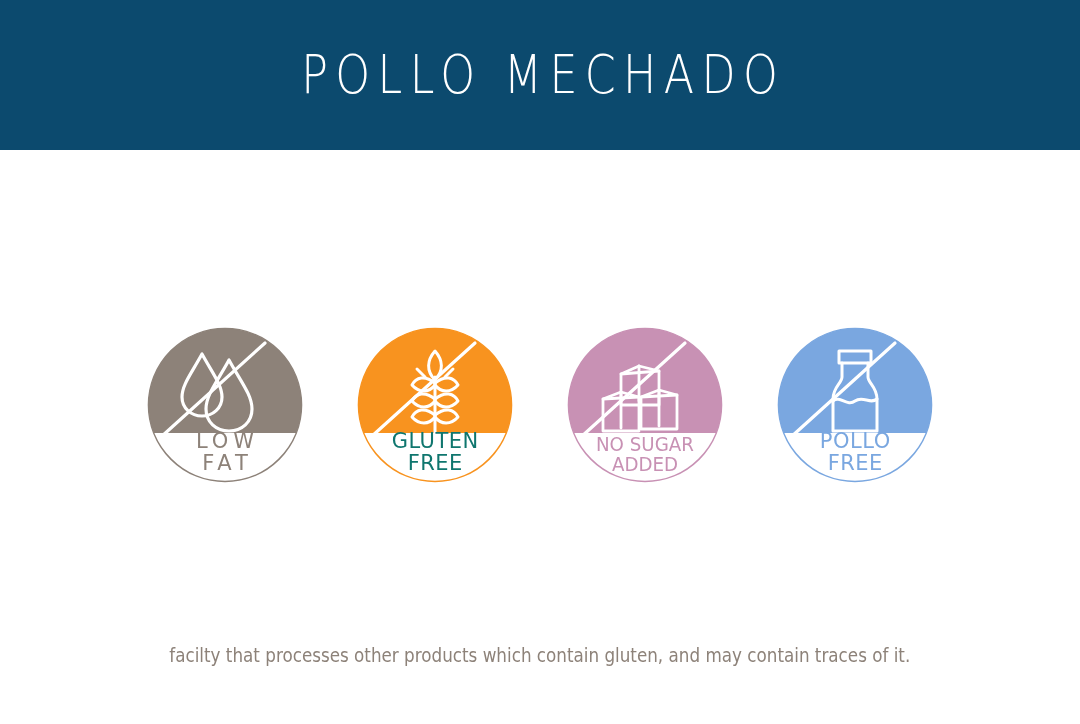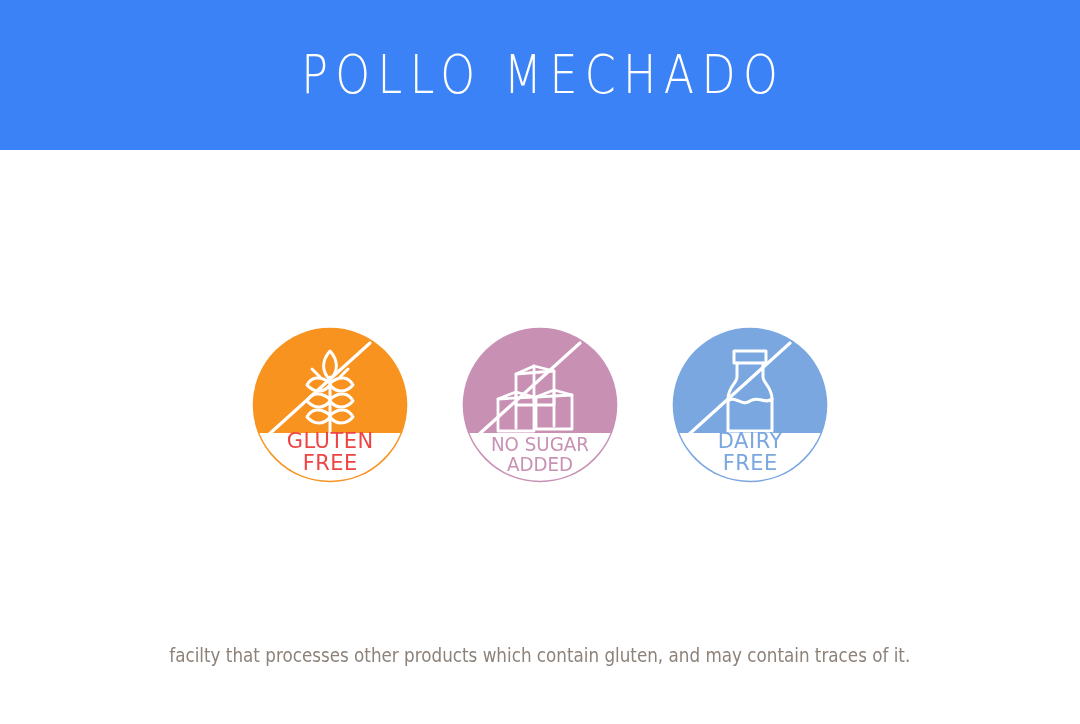--- a/index.html
+++ b/index.html
@@ -15,21 +15,21 @@
     position: relative;
   }
 
   
   .header-band {
     position: absolute;
     left: 0;
     top: 0;
     width: 1080px;
     height: 150px;
-    background: #3b82f6;
+    background: #0c4a6e;
     display: flex;
     align-items: center;
     justify-content: center;
   }
   .header-title {
     color: #ffffff;
     font-family: "DejaVu Sans", sans-serif;
     font-size: 54px;
     font-weight: 300;
     letter-spacing: 9px;
@@ -113,20 +113,46 @@
 </style>
 </head>
 <body>
 
 <div class="header-band">
   <div class="header-title">POLLO MECHADO</div>
 </div>
 
 <div class="badge-row">
 
+  <div class="badge">
+    <svg class="badge-svg" viewBox="0 0 156 156">
+      <defs>
+        <clipPath id="clipTop1">
+            <rect x="0" y="0" width="156" height="106"></rect>
+          </clipPath>
+        <clipPath id="clipCircle1">
+            <circle cx="78" cy="78" r="76.5"></circle>
+          </clipPath>
+      </defs>
+      <g clip-path="url(#clipCircle1)">
+        <rect x="0" y="0" width="156" height="106" fill="#8d8279"></rect>
+        <rect x="0" y="106" width="156" height="50" fill="#ffffff"></rect>
+
+        <g fill="none" stroke="#ffffff" stroke-width="3.2" stroke-linejoin="round" stroke-linecap="round">
+          <path d="M55 27 C 44 47, 35 58, 35 70 C 35 81, 44 89, 55 89 C 66 89, 75 81, 75 70 C 75 58, 66 47, 55 27 Z"></path>
+          <path d="M82 33 C 70 55, 59 68, 59 82 C 59 95, 69 104, 82 104 C 95 104, 105 95, 105 82 C 105 68, 94 55, 82 33 Z"></path>
+        </g>
+
+        <path d="M14 110 L 118 16" stroke="#ffffff" stroke-width="3.2" fill="none" stroke-linecap="round"></path>
+      </g>
+      <circle cx="78" cy="78" r="76.5" fill="none" stroke="#8d8279" stroke-width="1.6"></circle>
+    </svg>
+    <div class="badge-label size-lg wide-track" style="color:#8d8279">LOW
+FAT</div>
+  </div>
 
   <div class="badge">
     <svg class="badge-svg" viewBox="0 0 156 156">
       <defs>
         <clipPath id="clipCircle2">
             <circle cx="78" cy="78" r="76.5"></circle>
           </clipPath>
       </defs>
       <g clip-path="url(#clipCircle2)">
         <rect x="0" y="0" width="156" height="106" fill="#f8931f"></rect>
@@ -141,21 +167,21 @@
           <path d="M78 72 C 88 64, 97 66, 101 74 C 94 82, 84 82, 78 74"></path>
           <path d="M78 88 C 68 80, 59 82, 55 90 C 62 98, 72 98, 78 90"></path>
           <path d="M78 88 C 88 80, 97 82, 101 90 C 94 98, 84 98, 78 90"></path>
           <path d="M60 42 L 68 50"></path>
           <path d="M96 42 L 88 50"></path>
         </g>
         <path d="M14 110 L 118 16" stroke="#ffffff" stroke-width="3.2" fill="none" stroke-linecap="round"></path>
       </g>
       <circle cx="78" cy="78" r="76.5" fill="none" stroke="#f8931f" stroke-width="1.6"></circle>
     </svg>
-    <div class="badge-label size-md" style="color:#ef4444">GLUTEN
+    <div class="badge-label size-md" style="color:#0f766e">GLUTEN
 FREE</div>
   </div>
 
   <div class="badge">
     <svg class="badge-svg" viewBox="0 0 156 156">
       <defs>
         <clipPath id="clipCircle3">
             <circle cx="78" cy="78" r="76.5"></circle>
           </clipPath>
       </defs>
@@ -198,21 +224,21 @@
 
         <g fill="none" stroke="#ffffff" stroke-width="3.0" stroke-linejoin="round" stroke-linecap="round">
           <path d="M62 24 L 94 24 L 94 36 L 62 36 Z"></path>
           <path d="M65 36 L 65 50 C 65 56, 56 60, 56 72 L 56 104 L 100 104 L 100 72 C 100 60, 91 56, 91 50 L 91 36"></path>
           <path d="M56 74 C 63 68, 70 80, 78 74 C 86 68, 93 78, 100 72"></path>
         </g>
         <path d="M14 110 L 118 16" stroke="#ffffff" stroke-width="3.2" fill="none" stroke-linecap="round"></path>
       </g>
       <circle cx="78" cy="78" r="76.5" fill="none" stroke="#7aa7e0" stroke-width="1.6"></circle>
     </svg>
-    <div class="badge-label size-md" style="color:#7aa7e0">DAIRY
+    <div class="badge-label size-md" style="color:#7aa7e0">POLLO
 FREE</div>
   </div>
 
 </div>
 
 <div class="disclaimer">
   <div><span>facilty that processes other products which contain gluten, and may contain traces of it.</span></div>
 </div>
 
 </body></html>

